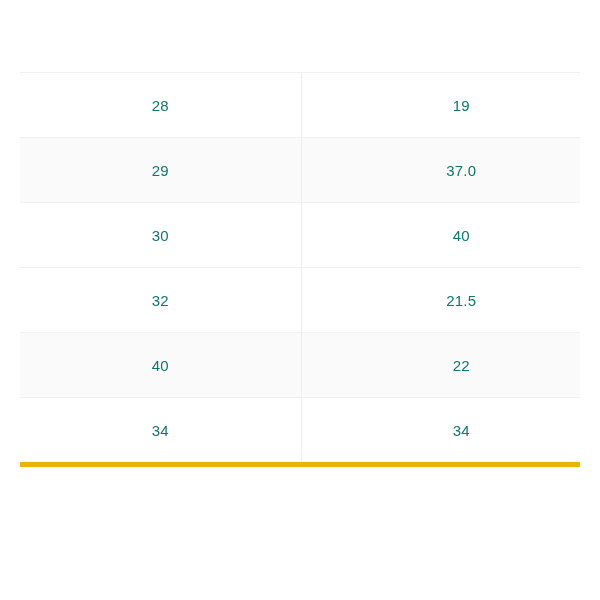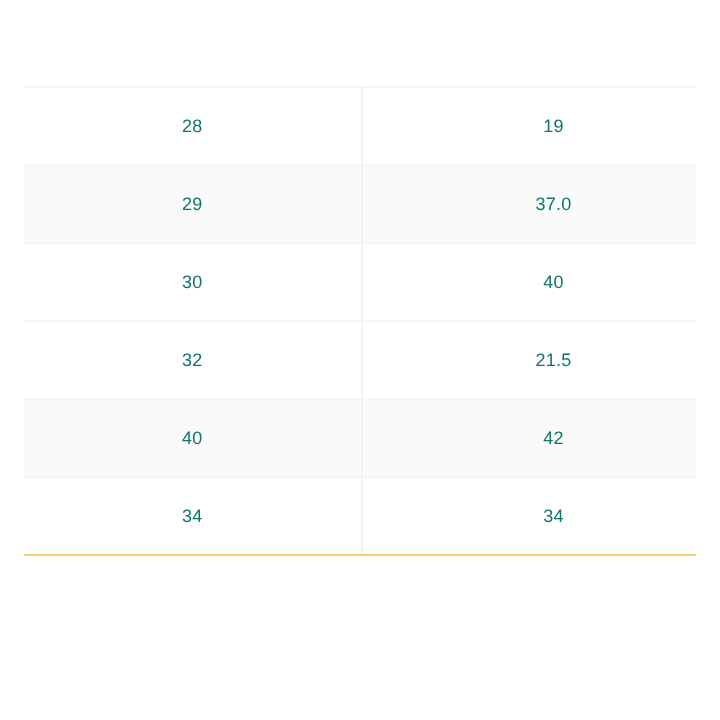--- a/index.html
+++ b/index.html
@@ -77,21 +77,21 @@
   }
   table.size-table tr.row-plain td {
     background: #ffffff;
   }
 
   
   table.size-table tr:first-child td {
     border-top: 1px solid #f1f1f1;
   }
   table.size-table tr:last-child td {
-    border-bottom: 1px solid #eab308;
+    border-bottom: 5px solid #eab308;
   }
 
   .cell-text {
     display: inline-block;
     line-height: 1;
   }
 </style>
 </head>
 <body>
 
@@ -140,21 +140,21 @@
           <td class="cell-right">
             <span class="cell-text">21.5</span>
           </td>
         </tr>
 
         <tr class="row-striped">
           <td class="cell-left">
             <span class="cell-text">40</span>
           </td>
           <td class="cell-right">
-            <span class="cell-text">42</span>
+            <span class="cell-text">22</span>
           </td>
         </tr>
 
         <tr class="row-plain">
           <td class="cell-left">
             <span class="cell-text">34</span>
           </td>
           <td class="cell-right">
             <span class="cell-text">34</span>
           </td>

